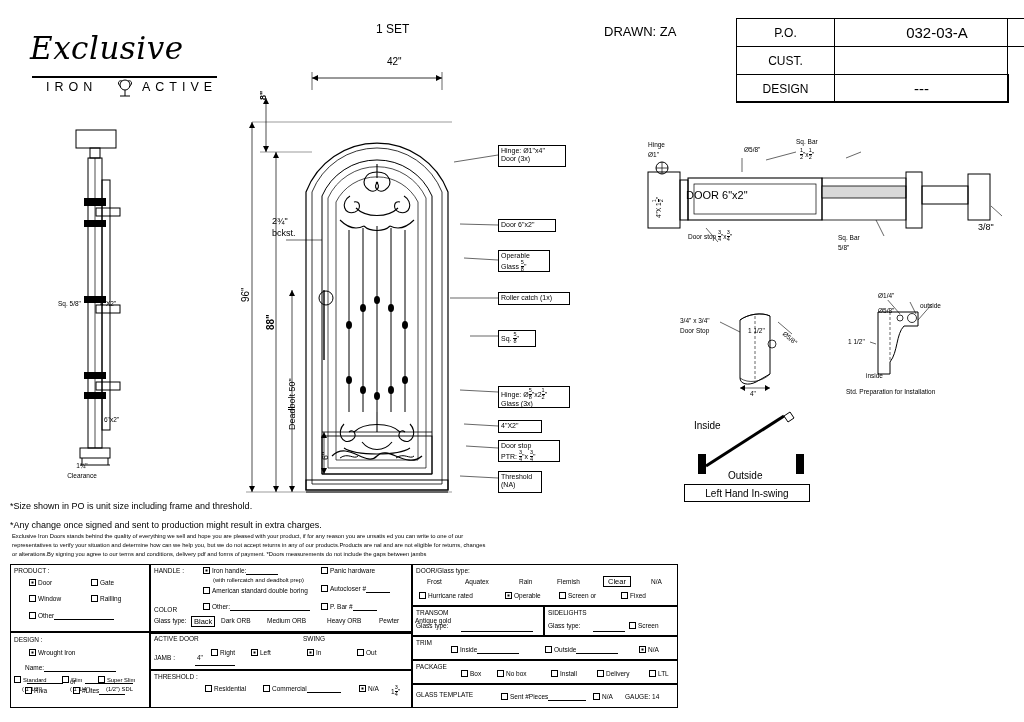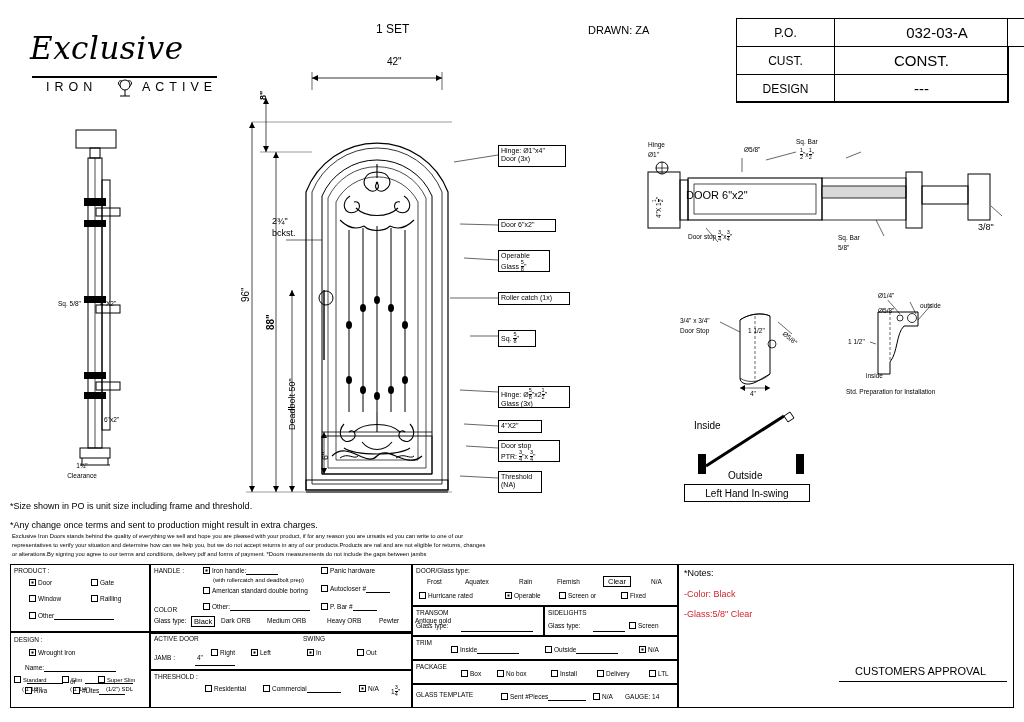--- a/index.html
+++ b/index.html
@@ -10,21 +10,21 @@
     color:#000;
     position:relative;
     overflow:hidden;
     font-size:9px;
   }
   .sheet{position:absolute;left:0;top:0;width:1024px;height:722px;border-radius:10px;}
   .abs{position:absolute;}
   .bx{position:absolute;border:1px solid #000;box-sizing:border-box;}
   .lbl{position:absolute;white-space:nowrap;}
   .ctr{text-align:center;}
-  .sm{font-size:11px;}
+  .sm{font-size:13px;margin-left:16px;}
   .xs{font-size:6.5px;}
   .xxs{font-size:5.8px;}
   .bold{font-weight:bold;}
   .line{position:absolute;background:#000;}
   .hline{height:1px;}
   
   .callout{position:absolute;border:1px solid #000;background:#fff;font-size:7px;
            padding:1px 2px;line-height:1.15;box-sizing:border-box;}
   
   .tb{position:absolute;border:1px solid #000;box-sizing:border-box;display:flex;align-items:center;justify-content:center;}
@@ -56,21 +56,20 @@
     </svg>
   </div>
 
   <div class="lbl" style="left:376px;top:22px;font-size:12px;">1 SET</div>
   <div class="lbl sm" style="left:588px;top:24px;">DRAWN: ZA</div>
 
   <div class="bx" style="left:736px;top:18px;width:272px;height:84px;">
     <div class="tb" style="left:-1px;top:-1px;width:99px;height:29px;font-size:12px;">P.O.</div>
     <div class="tb" style="left:97px;top:-1px;width:206px;height:29px;font-size:15px;">032-03-A</div>
     <div class="tb" style="left:-1px;top:27px;width:99px;height:29px;font-size:12px;">CUST.</div>
-    <div class="tb" style="left:97px;top:27px;width:175px;height:29px;font-size:15px;">CONST.</div>
     <div class="tb" style="left:-1px;top:55px;width:99px;height:29px;font-size:12px;">DESIGN</div>
     <div class="tb" style="left:97px;top:55px;width:175px;height:29px;font-size:15px;">---</div>
   </div>
 
   <svg class="abs" style="left:60px;top:120px;" width="120" height="360">
 
     <rect x="16" y="10" width="40" height="18" fill="none" stroke="#000" stroke-width="1"></rect>
     <rect x="30" y="28" width="10" height="10" fill="none" stroke="#000" stroke-width="1"></rect>
 
     <rect x="28" y="38" width="14" height="290" fill="none" stroke="#000" stroke-width="1"></rect>
@@ -319,21 +318,21 @@
     <path d="M26 62 L104 12" stroke="#000" stroke-width="3" fill="none"></path>
     <path d="M104 12 L110 8 L114 14 L108 18 Z" fill="none" stroke="#000" stroke-width="1"></path>
     <rect x="18" y="50" width="8" height="20" fill="#000"></rect>
     <rect x="116" y="50" width="8" height="20" fill="#000"></rect>
   </svg>
   <div class="lbl" style="left:694px;top:420px;font-size:10px;">Inside</div>
   <div class="lbl" style="left:728px;top:470px;font-size:10px;">Outside</div>
   <div class="bx" style="left:684px;top:484px;width:126px;height:18px;display:flex;align-items:center;justify-content:center;font-size:10px;">Left Hand In-swing</div>
 
   <div class="lbl" style="left:10px;top:501px;font-size:9px;">*Size shown in PO is unit size including frame and threshold.</div>
-  <div class="lbl" style="left:10px;top:520px;font-size:9px;">*Any change once terms and sent to production might result in extra charges.</div>
+  <div class="lbl" style="left:10px;top:520px;font-size:9px;">*Any change once signed and sent to production might result in extra charges.</div>
   <div class="lbl xxs" style="left:12px;top:533px;">  Exclusive Iron Doors stands behind the quality of everything we sell and hope you are pleased with your product, if for any reason you are unsatis    ed you can write to one of our</div>
   <div class="lbl xxs" style="left:12px;top:542px;">  representatives to verify your situation and determine how can we help you, but we do not accept returns in any of our products.Products are     nal and are not eligible for returns, changes</div>
   <div class="lbl xxs" style="left:12px;top:551px;">  or alterations.By signing you agree to our terms and conditions, delivery pdf and forms of payment. *Doors measurements do not include the gaps between jambs</div>
 
   <div class="form" style="left:10px;top:564px;width:140px;height:68px;">
     <div class="lbl xs" style="left:3px;top:2px;">PRODUCT :</div>
     <div class="lbl xs" style="left:18px;top:14px;"><span class="cb on"></span><span>Door</span></div>
     <div class="lbl xs" style="left:80px;top:14px;"><span class="cb"></span><span>Gate</span></div>
     <div class="lbl xs" style="left:18px;top:30px;"><span class="cb"></span><span>Window</span></div>
     <div class="lbl xs" style="left:80px;top:30px;"><span class="cb"></span><span>Railling</span></div>
@@ -444,21 +443,14 @@
     <div class="lbl xs" style="left:236px;top:9px;"><span class="cb"></span><span>LTL</span></div>
   </div>
 
   <div class="form" style="left:412px;top:684px;width:266px;height:24px;">
     <div class="lbl xs" style="left:3px;top:6px;">GLASS TEMPLATE</div>
     <div class="lbl xs" style="left:88px;top:8px;"><span class="cb"></span><span>Sent #Pieces</span><span class="ul" style="min-width:38px;">&nbsp;</span></div>
     <div class="lbl xs" style="left:180px;top:8px;"><span class="cb"></span><span>N/A</span></div>
     <div class="lbl xs" style="left:212px;top:8px;">GAUGE: 14</div>
   </div>
 
-  <div class="form" style="left:678px;top:564px;width:336px;height:144px;">
-    <div class="lbl xs" style="left:5px;top:3px;font-size:9px;">*Notes:</div>
-    <div class="lbl red" style="left:5px;top:24px;font-size:9px;">-Color: Black</div>
-    <div class="lbl red" style="left:5px;top:44px;font-size:9px;">-Glass:5/8"  Clear</div>
-    <div class="lbl" style="left:176px;top:100px;font-size:11px;">CUSTOMERS APPROVAL</div>
-    <div class="line hline" style="left:160px;top:116px;width:168px;"></div>
-  </div>
 
 </div>
 
 </body></html>

